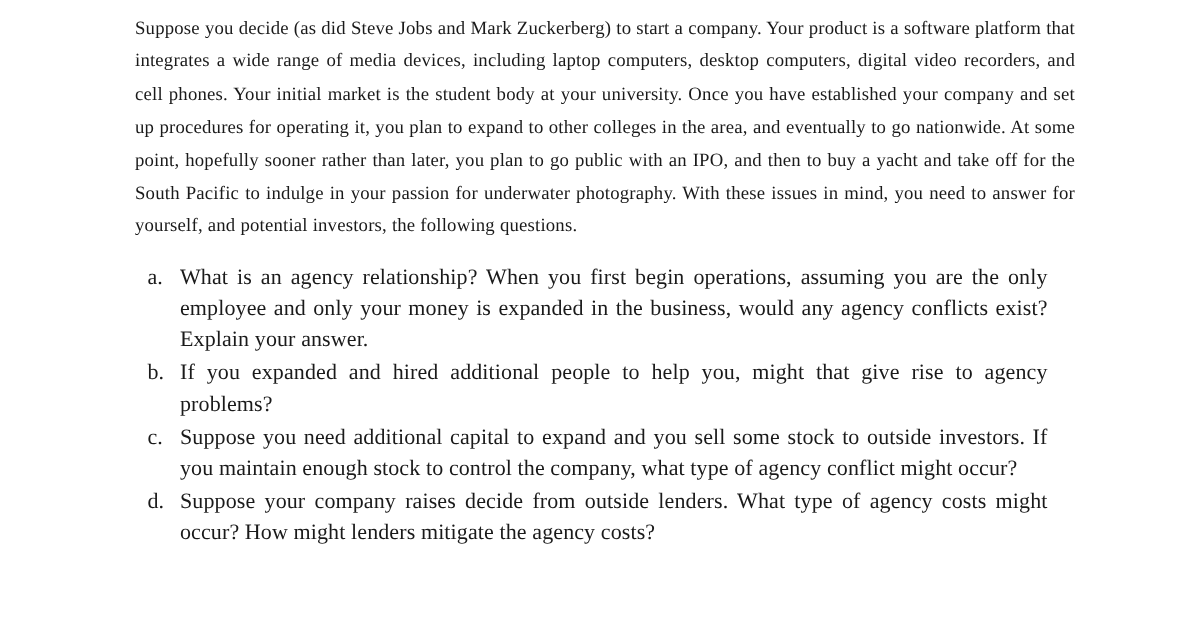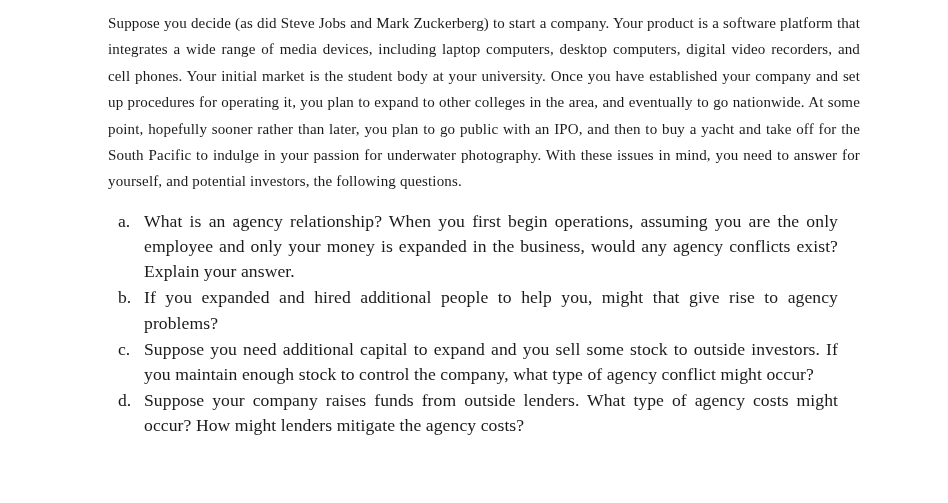--- a/index.html
+++ b/index.html
@@ -71,17 +71,17 @@
     <li class="question-item">
       <span class="question-label">b.</span>
       <span class="question-text">If you expanded and hired additional people to help you, might that give rise to agency problems?</span>
     </li>
     <li class="question-item">
       <span class="question-label">c.</span>
       <span class="question-text">Suppose you need additional capital to expand and you sell some stock to outside investors. If you maintain enough stock to control the company, what type of agency conflict might occur?</span>
     </li>
     <li class="question-item">
       <span class="question-label">d.</span>
-      <span class="question-text">Suppose your company raises funds from outside lenders. What type of agency costs might occur? How might lenders mitigate the agency costs?</span>
+      <span class="question-text">Suppose your company raises decide from outside lenders. What type of agency costs might occur? How might lenders mitigate the agency costs?</span>
     </li>
   </ol>
 
 </div>
 
 </body></html>

